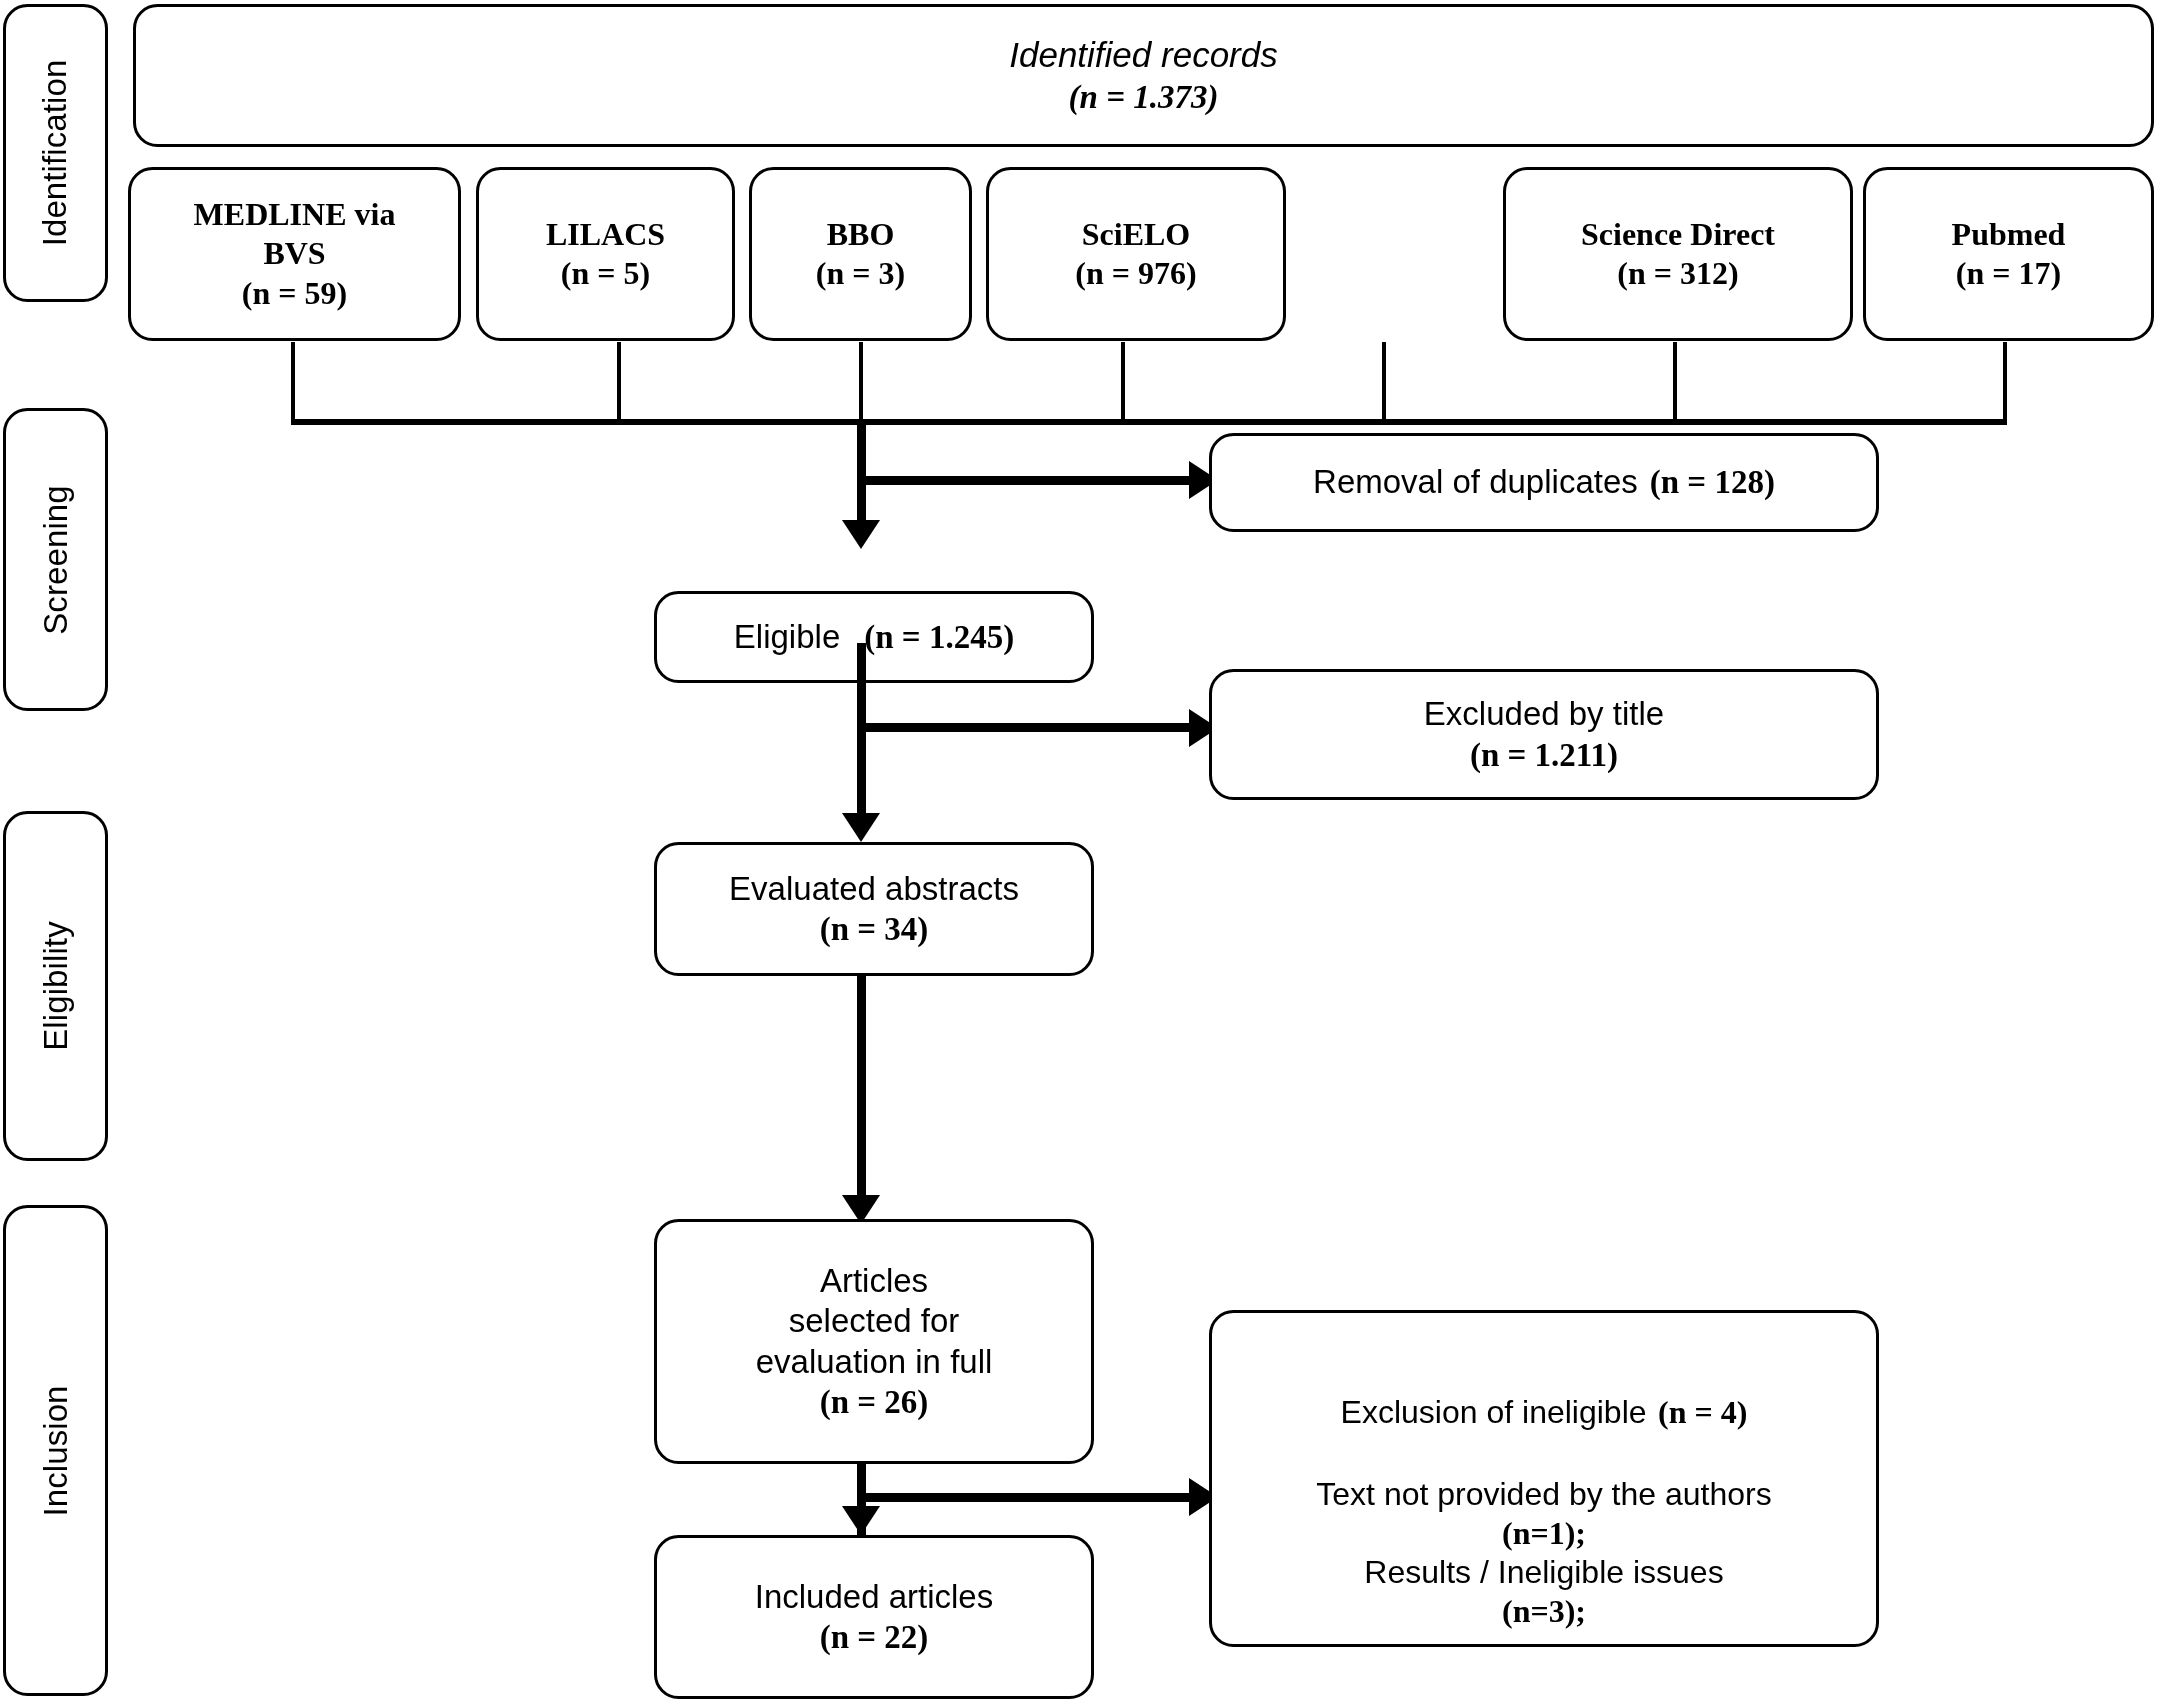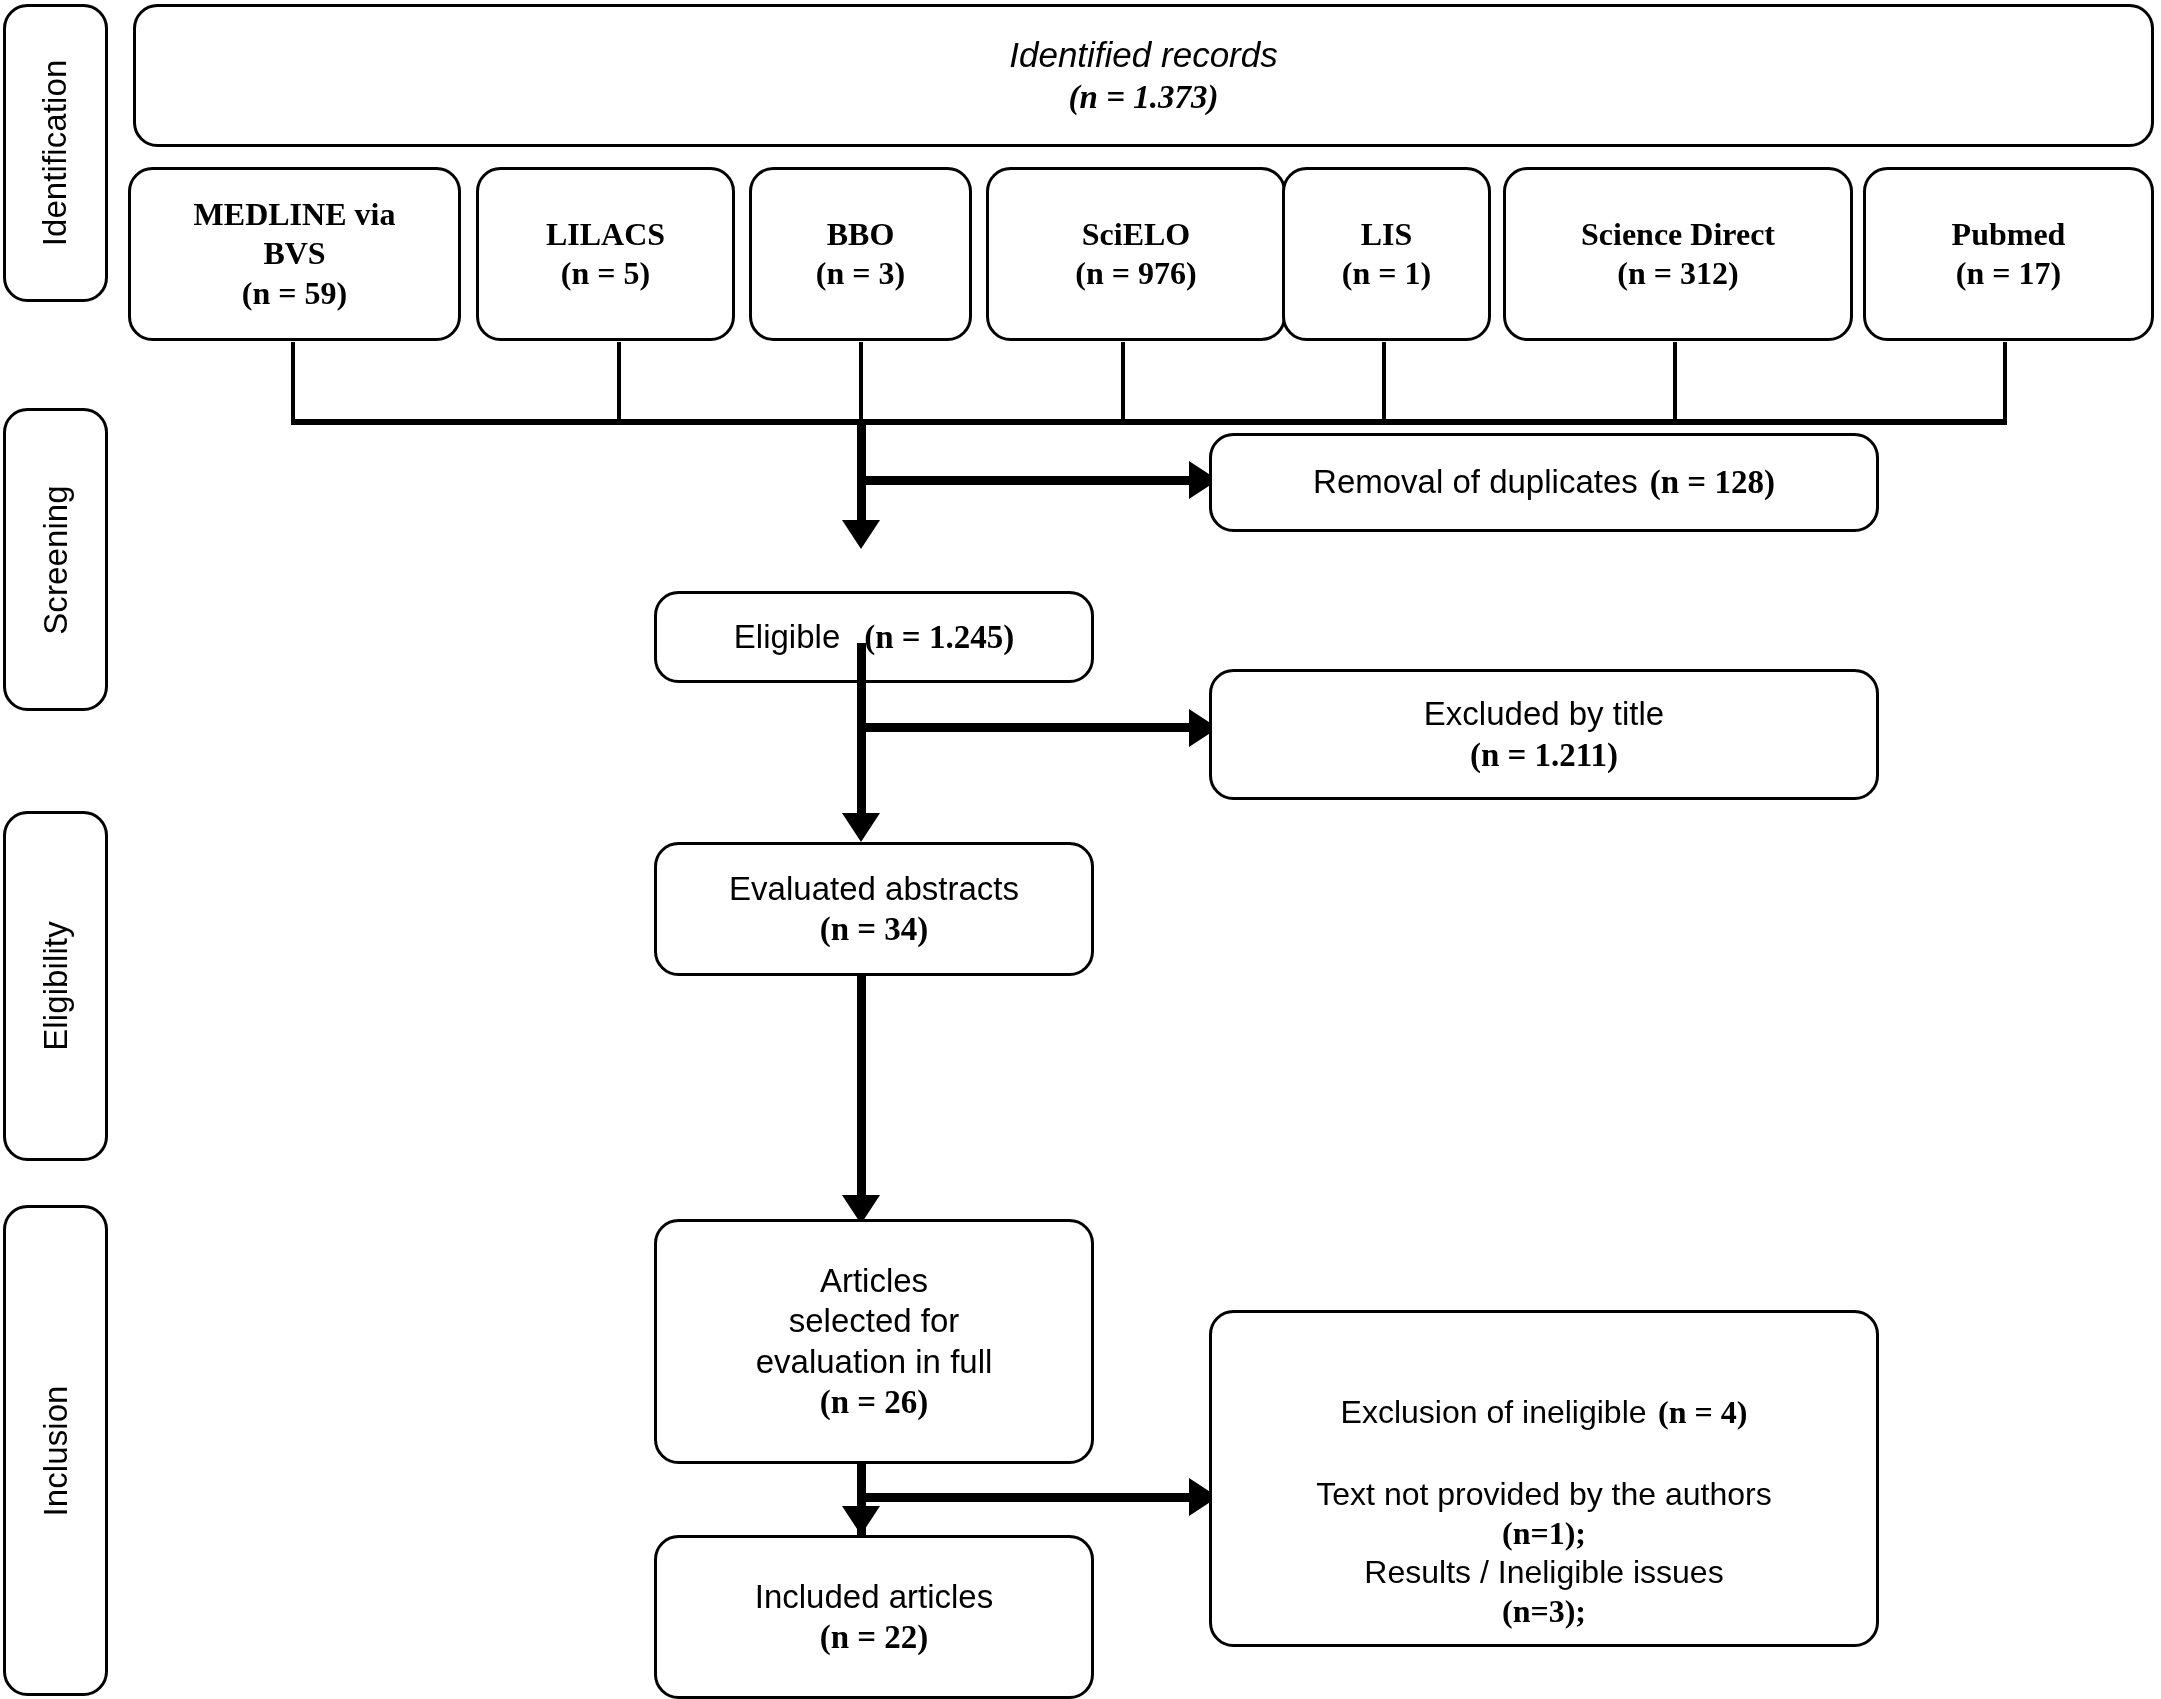--- a/index.html
+++ b/index.html
@@ -68,24 +68,20 @@
   <div class="box" style="left:749px;top:167px;width:223px;height:174px;flex-direction:column;font-size:32px;">
     <span class="ln serif">BBO</span>
     <span class="ln serif">(n = 3)</span>
   </div>
 
   <div class="box" style="left:986px;top:167px;width:300px;height:174px;flex-direction:column;font-size:32px;">
     <span class="ln serif">SciELO</span>
     <span class="ln serif">(n = 976)</span>
   </div>
 
-  <div class="box" style="left:1282px;top:167px;width:209px;height:174px;flex-direction:column;font-size:32px;">
-    <span class="ln serif">LIS</span>
-    <span class="ln serif">(n = 1)</span>
-  </div>
 
   <div class="box" style="left:1503px;top:167px;width:350px;height:174px;flex-direction:column;font-size:32px;">
     <span class="ln serif">Science Direct</span>
     <span class="ln serif">(n = 312)</span>
   </div>
 
   <div class="box" style="left:1863px;top:167px;width:291px;height:174px;flex-direction:column;font-size:32px;text-align:right;">
     <span class="ln serif">Pubmed</span>
     <span class="ln serif">(n = 17)</span>
   </div>

